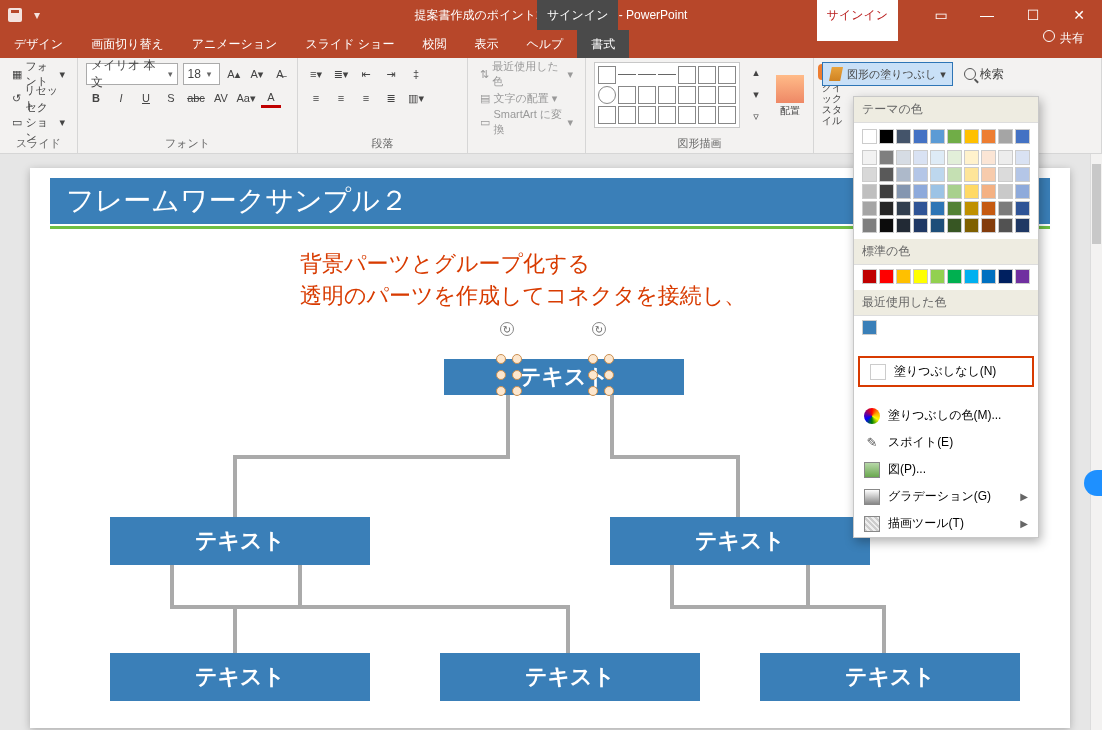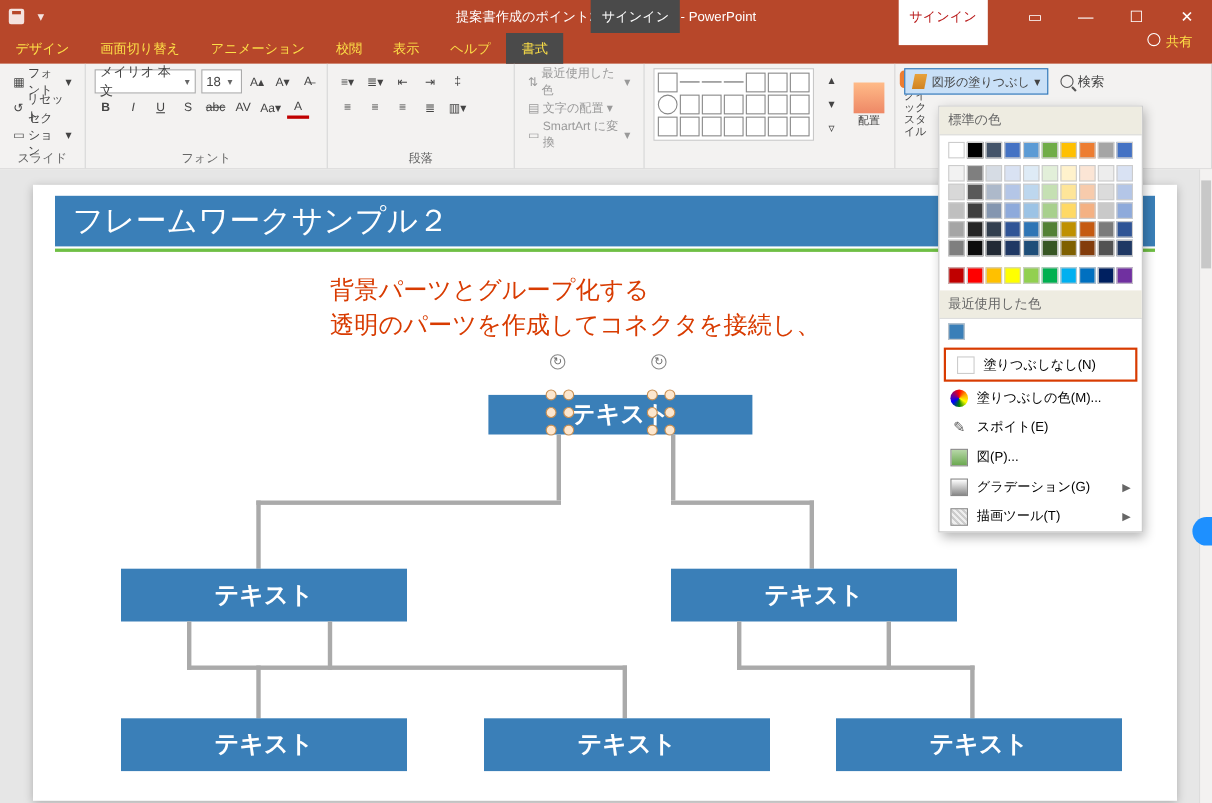--- a/index.html
+++ b/index.html
@@ -11,21 +11,21 @@
 .titlebar .save-icon { width: 14px; height: 14px; background: rgba(255,255,255,0.85); margin: 0 10px 0 8px; border-radius: 2px; position:relative; }
 .titlebar .save-icon::after{content:"";position:absolute;top:2px;left:3px;width:8px;height:3px;background:#b7472a;}
 .titlebar .dd { width: 10px; display:inline-block; text-align:center; opacity:0.85; }
 .titlebar .title { position:absolute; left:50%; transform:translateX(-50%); white-space:nowrap; }
 .titlebar .tool-ctx { position:absolute; left: 537px; top:0; height:30px; line-height:30px; padding:0 10px; background:#4a4a4a; font-size:12px; }
 .titlebar .right { position:absolute; right:0; display:flex; align-items:center; height:30px; }
 .titlebar .signin { background:#fff; color:#b91c1c; font-size:12px; padding:17px 10px; margin-right:20px; }
 .winbtn { width:46px; height:30px; display:flex; align-items:center; justify-content:center; color:#fff; font-size:14px; }
 
 
-.tabsbar { height: 28px; background:#b7472a; display:flex; align-items:stretch; color:#fde047; font-size:12px; }
+.tabsbar { height: 28px; background:#b7472a; display:flex; align-items:stretch; color:#ffffff; font-size:12px; }
 .tab { padding: 0 14px; display:flex; align-items:center; cursor:pointer; white-space:nowrap; }
 .tab.active { background: #4a4a4a; }
 .tellme { display:flex; align-items:center; gap:6px; padding:0 12px; opacity:0.9; }
 .tellme .bulb { width:12px; height:12px; border:1px solid #fff; border-radius:50%; position:relative; }
 .share { margin-left:auto; display:flex; align-items:flex-start; gap:5px; padding:0 18px; }
 .share .ic{width:12px;height:12px;border:1.5px solid #fff;border-radius:50%;}
 
 
 .ribbon { height: 96px; background:#f3f2f1; border-bottom:1px solid #d6d6d6; display:flex; font-size:11px; color:#444;}
 .group { border-right:1px solid #d6d6d6; padding:4px 8px 2px; display:flex; flex-direction:column; position:relative; }
@@ -75,21 +75,21 @@
 
 
 .fillpanel{position:absolute;left:853px;top:96px;width:186px;background:#fff;border:1px solid #c8c8c8;box-shadow:2px 4px 10px rgba(0,0,0,0.3);font-size:12px;z-index:50;}
 .fillpanel .hdr{background:#eeece1;padding:4px 8px;color:#666;border-bottom:1px solid #ddd;}
 .swatchgrid{display:grid;grid-template-columns:repeat(10,15px);gap:2px;padding:6px 8px;}
 .sw{width:15px;height:15px;border:1px solid #ccc;}
 .stdrow{display:grid;grid-template-columns:repeat(10,15px);gap:2px;padding:4px 8px 6px;}
 .menurow{display:flex;align-items:center;gap:8px;padding:5px 10px;cursor:pointer;}
 .menurow .mic{width:16px;height:16px;display:flex;align-items:center;justify-content:center;font-size:13px;color:#555;}
 .menurow .arrow{margin-left:auto;color:#666;font-size:10px;}
-.redbox{border:2px solid #d83b01;margin:1px 4px;}
+.redbox{border:2px solid #d83b01;margin:15px 4px;}
 
 
 .vscroll{position:absolute;right:0;top:154px;bottom:0;width:12px;background:#f3f2f1;border-left:1px solid #dcdcdc;}
 .vscroll .thumb{position:absolute;left:1px;right:1px;top:10px;height:80px;background:#c8c8c8;}
 
 
 .helpbubble{position:absolute;right:-8px;top:470px;width:26px;height:26px;background:#1e90ff;border-radius:50% 0 0 50%;}
 </style>
 </head>
 <body>
@@ -109,20 +109,21 @@
     <div class="winbtn">—</div>
     <div class="winbtn">☐</div>
     <div class="winbtn close">✕</div>
   </div>
 </div>
 
 <div class="tabsbar">
   <div class="tab">デザイン</div>
   <div class="tab">画面切り替え</div>
   <div class="tab">アニメーション</div>
+  <div class="tab">スライド ショー</div>
   <div class="tab">校閲</div>
   <div class="tab">表示</div>
   <div class="tab">ヘルプ</div>
   <div class="tab active">書式</div>
   <div class="share">
     <span class="ic"></span>
     <span>共有</span>
   </div>
 </div>
 
@@ -238,38 +239,39 @@
       <div class="vbtn">
         <div class="bigic" style="background:linear-gradient(#fb8,#e86);"></div>
         <span>配置</span>
       </div>
       <div class="vbtn">
         <div class="bigic" style="background:#ed7d31;border-radius:4px;"></div>
         <span style="white-space:pre-line;">クイック
 スタイル</span>
       </div>
     </div>
+    <div class="glabel">図形描画</div>
   </div>
 
   <div class="group" style="flex:1;">
     <div class="row">
       <div class="fillbtn">
         <span class="bucket"></span>
         <span>図形の塗りつぶし</span>▾
       </div>
       <div class="searchfld">
         <span class="mg"></span>
         <span>検索</span>
       </div>
     </div>
   </div>
 </div>
 
 <div class="fillpanel">
-  <div class="hdr">標準の色</div>
+  <div class="hdr">テーマの色</div>
   <div class="swatchgrid" id="theme1">
       <span class="sw" style="background: rgb(255, 255, 255);"></span>
       <span class="sw" style="background: rgb(0, 0, 0);"></span>
       <span class="sw" style="background: rgb(68, 84, 106);"></span>
       <span class="sw" style="background: rgb(68, 114, 196);"></span>
       <span class="sw" style="background: rgb(91, 155, 213);"></span>
       <span class="sw" style="background: rgb(112, 173, 71);"></span>
       <span class="sw" style="background: rgb(255, 192, 0);"></span>
       <span class="sw" style="background: rgb(237, 125, 49);"></span>
       <span class="sw" style="background: rgb(165, 165, 165);"></span>
@@ -320,20 +322,21 @@
       <span class="sw" style="background: rgb(12, 12, 12);"></span>
       <span class="sw" style="background: rgb(34, 42, 53);"></span>
       <span class="sw" style="background: rgb(31, 56, 100);"></span>
       <span class="sw" style="background: rgb(30, 78, 121);"></span>
       <span class="sw" style="background: rgb(55, 86, 35);"></span>
       <span class="sw" style="background: rgb(127, 96, 0);"></span>
       <span class="sw" style="background: rgb(131, 60, 11);"></span>
       <span class="sw" style="background: rgb(82, 82, 82);"></span>
       <span class="sw" style="background: rgb(31, 56, 100);"></span>
     </div>
+  <div class="hdr">標準の色</div>
   <div class="stdrow" id="stdrow">
       <span class="sw" style="background: rgb(192, 0, 0);"></span>
       <span class="sw" style="background: rgb(255, 0, 0);"></span>
       <span class="sw" style="background: rgb(255, 192, 0);"></span>
       <span class="sw" style="background: rgb(255, 255, 0);"></span>
       <span class="sw" style="background: rgb(146, 208, 80);"></span>
       <span class="sw" style="background: rgb(0, 176, 80);"></span>
       <span class="sw" style="background: rgb(0, 176, 240);"></span>
       <span class="sw" style="background: rgb(0, 112, 192);"></span>
       <span class="sw" style="background: rgb(0, 32, 96);"></span>

